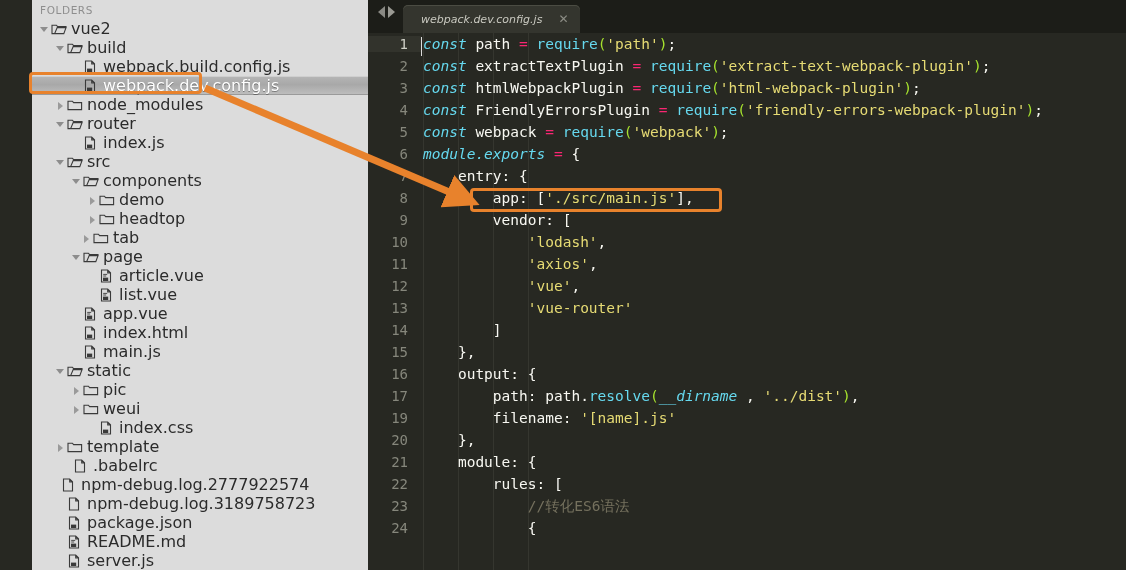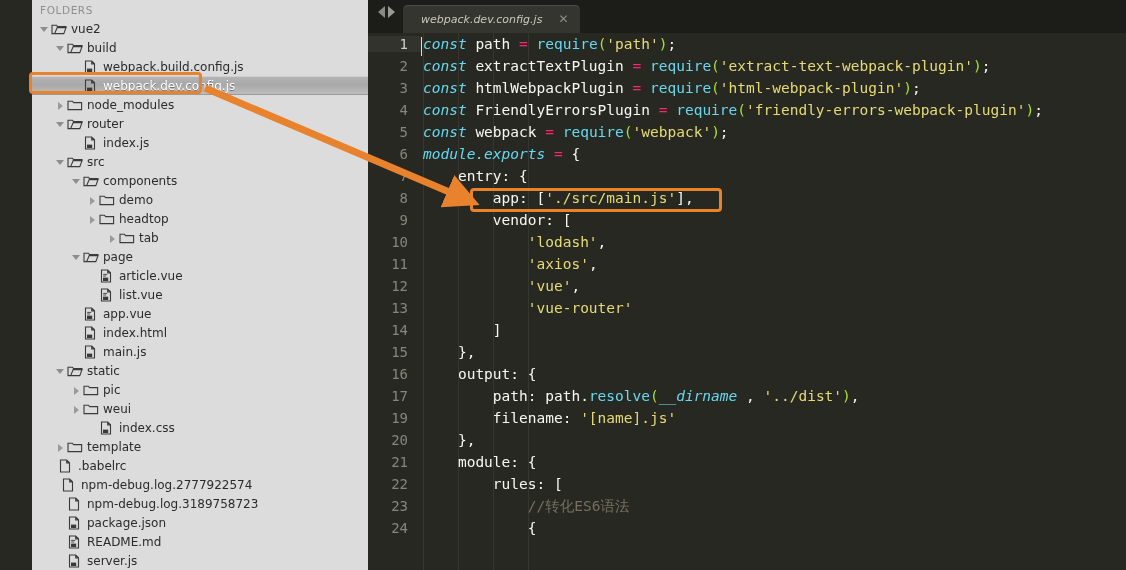--- a/index.html
+++ b/index.html
@@ -33,21 +33,21 @@
     font-size: 10.5px;
     letter-spacing: 0.6px;
     padding: 4px 0 3px 8px;
     font-weight: normal;
   }
   .tree-row {
     position: relative;
     display: flex;
     align-items: center;
     height: 19px;
-    font-size: 12px;
+    font-size: 16px;
     color: #2b2b2b;
     white-space: nowrap;
     cursor: default;
   }
   .tree-row.selected {
     background: linear-gradient(to bottom, #b6b6b6 0%, #a8a8a8 45%, #bfbfbf 100%);
     box-shadow: inset 0 1px 0 #cfcfcf, inset 0 -1px 0 #9a9a9a;
     color: #ffffff;
     text-shadow: 0 1px 0 rgba(0,0,0,.35);
   }
@@ -328,21 +328,21 @@
         </div>
         <div class="tree-row" style="padding-left: 55px;">
           <span class="twisty closed"></span>
           <span class="ic">
             <svg width="16" height="13" viewBox="0 0 16 13">
               <path d="M1 3.2h4.4l1.2 1.4H14.6v7H1z" fill="none" stroke="#3a3a3a" stroke-width="1.1"></path>
             </svg>
           </span>
           <span class="tree-label">headtop</span>
         </div>
-        <div class="tree-row" style="padding-left: 75px;">
+        <div class="tree-row" style="padding-left: 49px;">
           <span class="twisty closed"></span>
           <span class="ic">
             <svg width="16" height="13" viewBox="0 0 16 13">
               <path d="M1 3.2h4.4l1.2 1.4H14.6v7H1z" fill="none" stroke="#3a3a3a" stroke-width="1.1"></path>
             </svg>
           </span>
           <span class="tree-label">tab</span>
         </div>
         <div class="tree-row" style="padding-left: 39px;">
           <span class="twisty open"></span>
@@ -445,21 +445,21 @@
         </div>
         <div class="tree-row" style="padding-left: 23px;">
           <span class="twisty closed"></span>
           <span class="ic">
             <svg width="16" height="13" viewBox="0 0 16 13">
               <path d="M1 3.2h4.4l1.2 1.4H14.6v7H1z" fill="none" stroke="#3a3a3a" stroke-width="1.1"></path>
             </svg>
           </span>
           <span class="tree-label">template</span>
         </div>
-        <div class="tree-row" style="padding-left: 14px;">
+        <div class="tree-row" style="padding-left: 29px;">
           <span class="twisty "></span>
           <span class="ic">
             <svg width="14" height="14" viewBox="0 0 14 14">
               <path d="M2.5 1h6.2l2.8 2.8V13H2.5z M8.7 1v2.9h2.8" fill="none" stroke="#3a3a3a" stroke-width="1.1"></path>
             </svg>
           </span>
           <span class="tree-label">.babelrc</span>
         </div>
         <div class="tree-row" style="padding-left: 17px;">
           <span class="twisty "></span>

